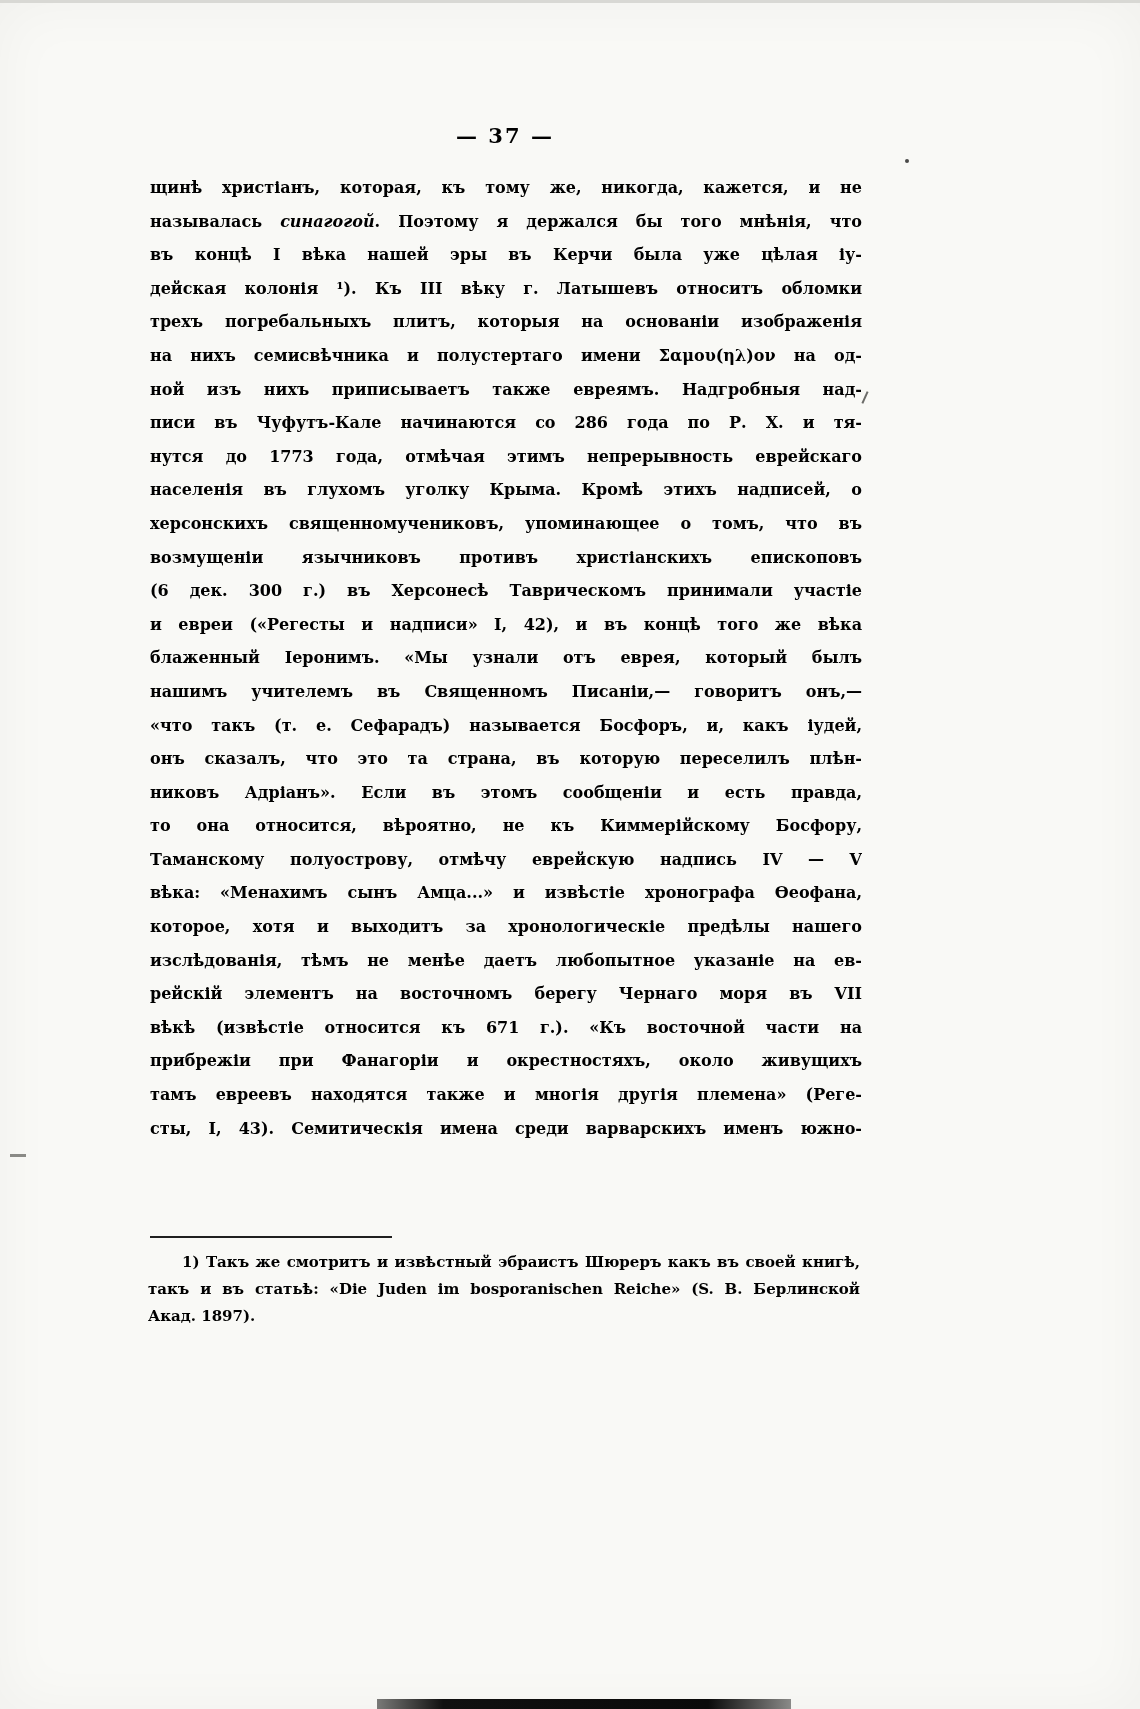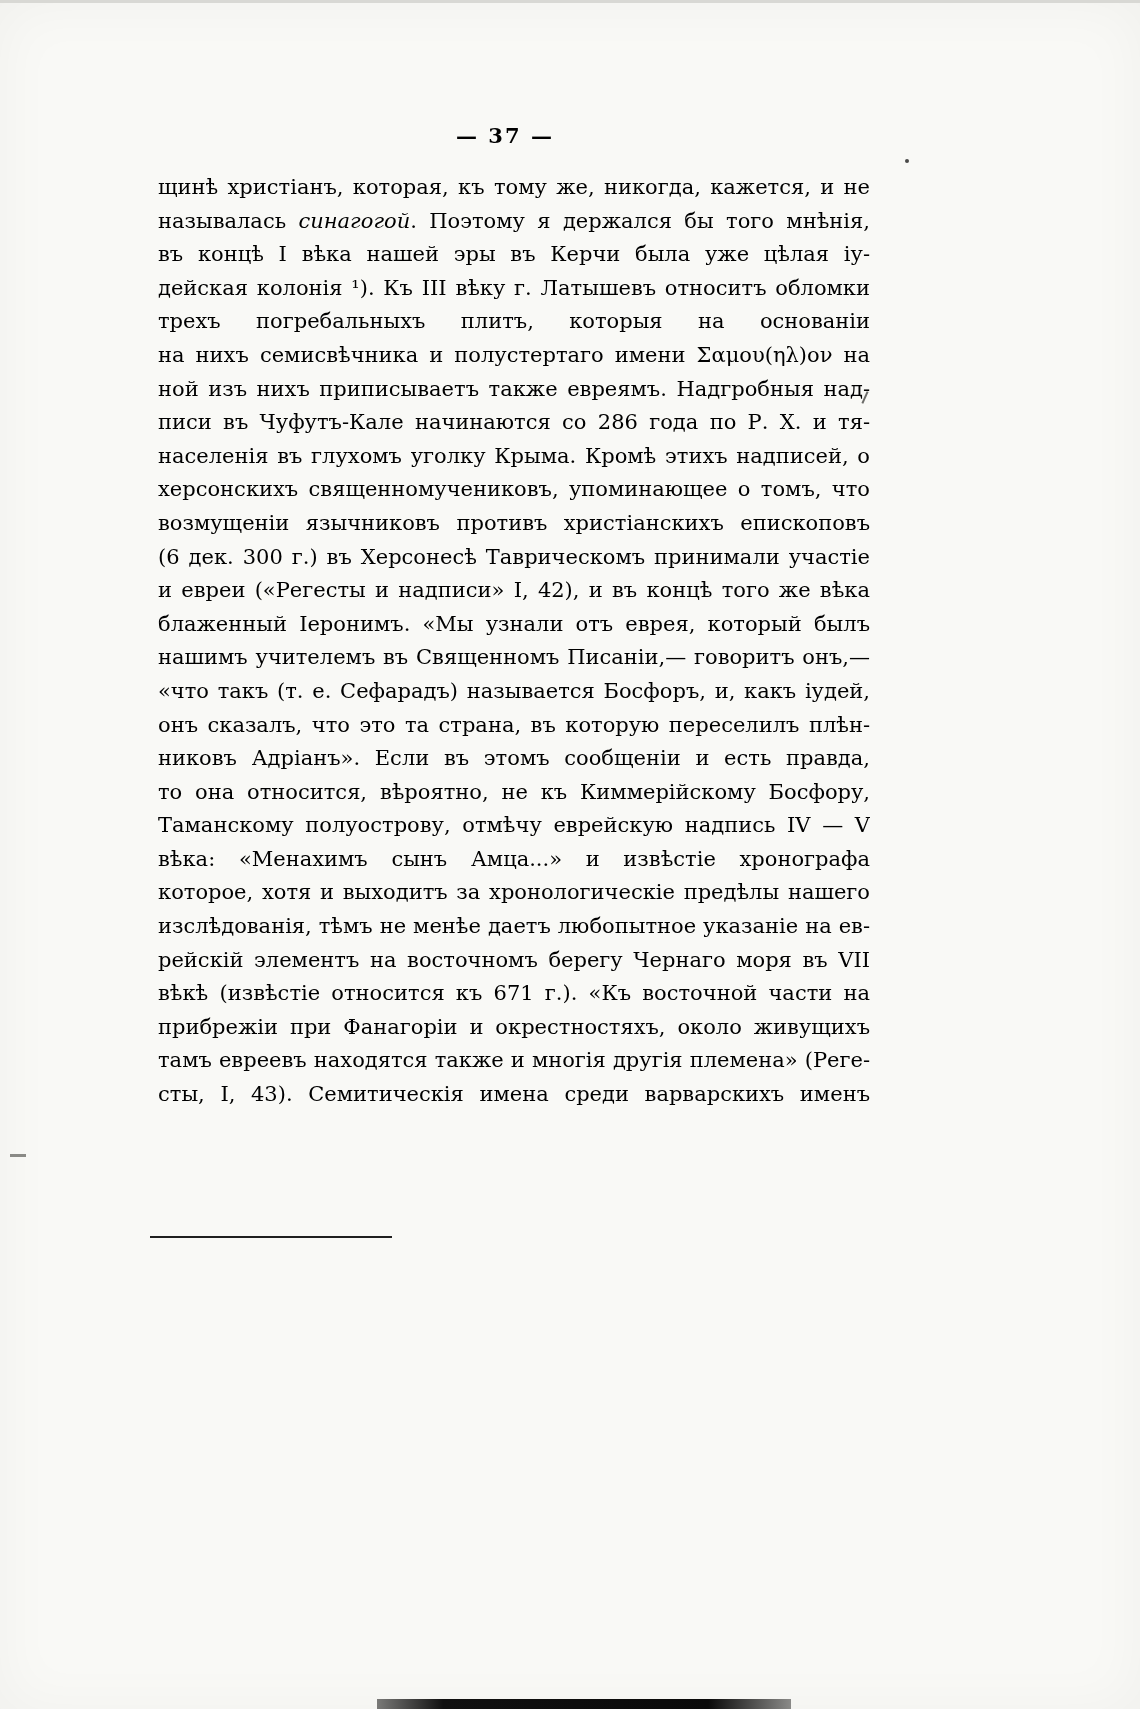--- a/index.html
+++ b/index.html
@@ -20,24 +20,24 @@
     left: 150px;
     width: 710px;
     text-align: center;
     font-size: 21px;
     font-weight: 700;
     letter-spacing: 2px;
   }
   .body-text {
     position: absolute;
     top: 168px;
-    left: 158px;
+    left: 150px;
     width: 712px;
-    font-size: 21px;
-    font-weight: 400;
+    font-size: 16px;
+    font-weight: 700;
   }
   .line {
     text-align: justify;
     text-align-last: justify;
     line-height: 33.6px;
     height: 33.6px;
     overflow: hidden;
   }
   .it { font-style: italic; }
   .fn-rule {
@@ -109,20 +109,21 @@
 
   <div class="body-text">
     <div class="line">щинѣ христіанъ, которая, къ тому же, никогда, кажется, и не</div>
     <div class="line"><span>называлась </span><span class="it">синагогой</span><span>. Поэтому я держался бы того мнѣнія, что</span></div>
     <div class="line">въ концѣ I вѣка нашей эры въ Керчи была уже цѣлая іу-</div>
     <div class="line">дейская колонія ¹). Къ III вѣку г. Латышевъ относитъ обломки</div>
     <div class="line">трехъ погребальныхъ плитъ, которыя на основаніи изображенія</div>
     <div class="line">на нихъ семисвѣчника и полустертаго имени Σαμου(ηλ)ον на од-</div>
     <div class="line">ной изъ нихъ приписываетъ также евреямъ. Надгробныя над-</div>
     <div class="line">писи въ Чуфутъ-Кале начинаются со 286 года по Р. Х. и тя-</div>
+    <div class="line">нутся до 1773 года, отмѣчая этимъ непрерывность еврейскаго</div>
     <div class="line">населенія въ глухомъ уголку Крыма. Кромѣ этихъ надписей, о</div>
     <div class="line">херсонскихъ священномучениковъ, упоминающее о томъ, что въ</div>
     <div class="line">возмущеніи язычниковъ противъ христіанскихъ епископовъ</div>
     <div class="line">(6 дек. 300 г.) въ Херсонесѣ Таврическомъ принимали участіе</div>
     <div class="line">и евреи («Регесты и надписи» I, 42), и въ концѣ того же вѣка</div>
     <div class="line">блаженный Іеронимъ. «Мы узнали отъ еврея, который былъ</div>
     <div class="line">нашимъ учителемъ въ Священномъ Писаніи,— говоритъ онъ,—</div>
     <div class="line">«что такъ (т. е. Сефарадъ) называется Босфоръ, и, какъ іудей,</div>
     <div class="line">онъ сказалъ, что это та страна, въ которую переселилъ плѣн-</div>
     <div class="line">никовъ Адріанъ». Если въ этомъ сообщеніи и есть правда,</div>
@@ -133,20 +134,25 @@
     <div class="line">изслѣдованія, тѣмъ не менѣе даетъ любопытное указаніе на ев-</div>
     <div class="line">рейскій элементъ на восточномъ берегу Чернаго моря въ VII</div>
     <div class="line">вѣкѣ (извѣстіе относится къ 671 г.). «Къ восточной части на</div>
     <div class="line">прибрежіи при Фанагоріи и окрестностяхъ, около живущихъ</div>
     <div class="line">тамъ евреевъ находятся также и многія другія племена» (Реге-</div>
     <div class="line">сты, I, 43). Семитическія имена среди варварскихъ именъ южно-</div>
   </div>
 
   <div class="fn-rule"></div>
 
+  <div class="footnote">
+    <div class="fn-line fn-indent">1) Такъ же смотритъ и извѣстный эбраистъ Шюреръ какъ въ своей книгѣ,</div>
+    <div class="fn-line">такъ и въ статьѣ: «Die Juden im bosporanischen Reiche» (S. B. Берлинской</div>
+    <div class="fn-line fn-last">Акад. 1897).</div>
+  </div>
 
   <div class="speck-dot"></div>
   <div class="speck-dash"></div>
   <div class="speck-tick"></div>
 
   <div class="scan-bar"></div>
 
 </div>
 
 </body></html>

